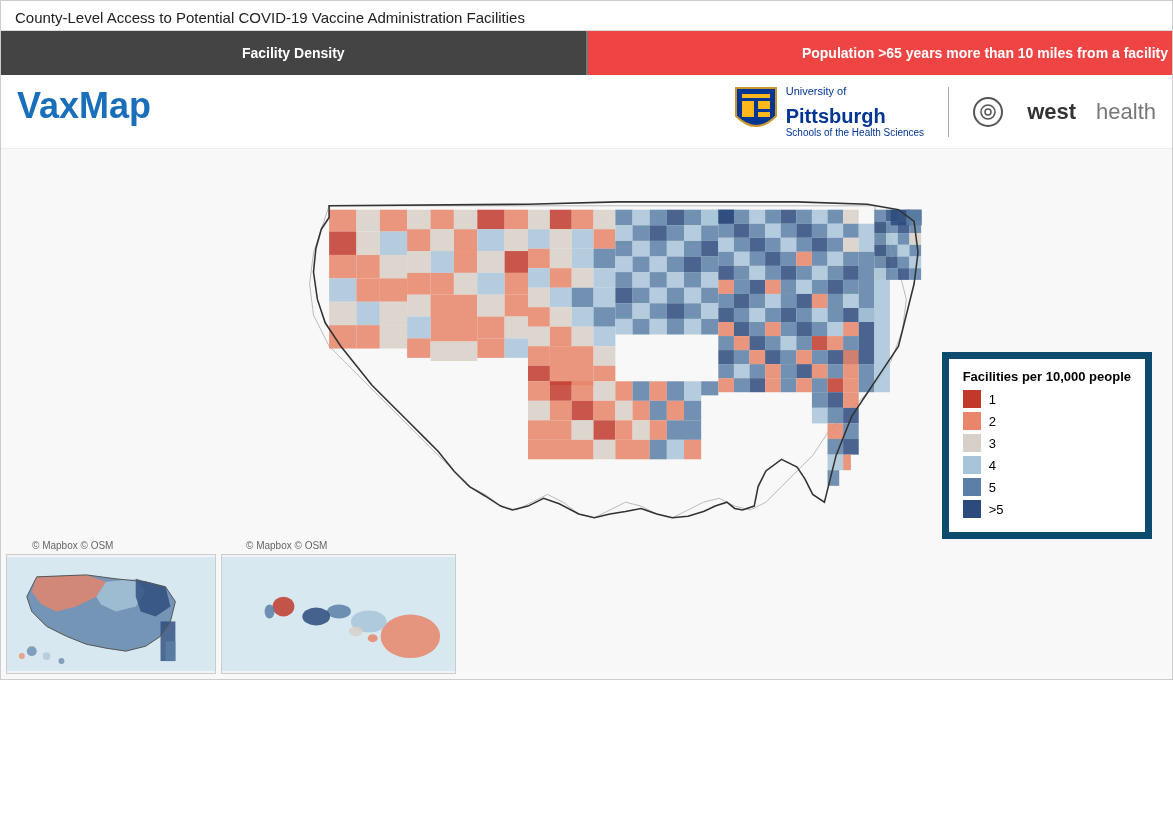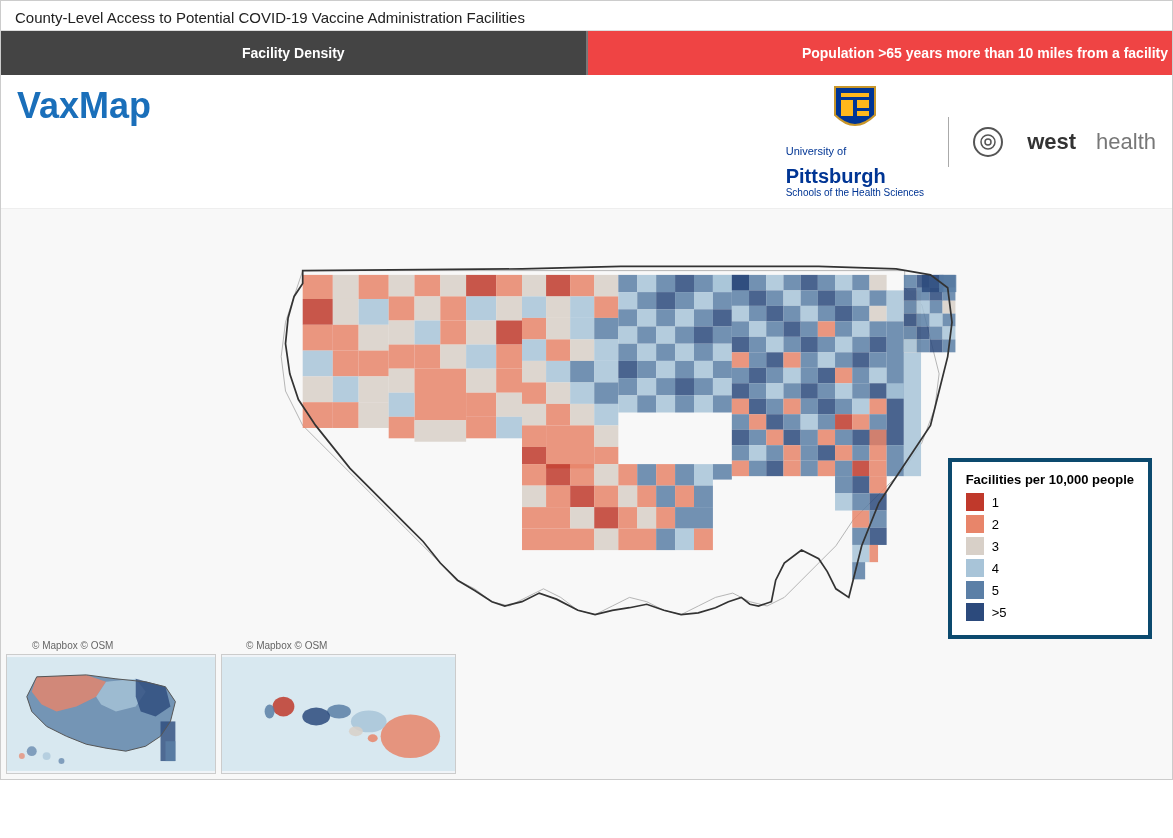--- a/index.html
+++ b/index.html
@@ -6,21 +6,21 @@
     body {
       width: 1173px;
       height: 838px;
       font-family: Arial, sans-serif;
       background: #fff;
       overflow: hidden;
     }
 
     .page-wrapper {
       width: 1173px;
-      height: 780px;
+      height: 680px;
       border: 1px solid #ccc;
       display: flex;
       flex-direction: column;
     }
 
     .top-title {
       padding: 8px 14px 4px 14px;
       font-size: 15px;
       font-weight: normal;
       color: #222;
@@ -69,21 +69,20 @@
     .logo-area {
       display: flex;
       align-items: center;
       gap: 16px;
     }
 
     .pitt-logo {
       display: flex;
       align-items: center;
       gap: 8px;
-      flex-direction: column;
     }
 
     .pitt-shield {
       width: 44px;
       height: 52px;
     }
 
     .pitt-text {
       display: flex;
       flex-direction: column;
@@ -199,21 +198,21 @@
       bottom: 128px;
     }
 
     
     .legend {
       position: absolute;
       bottom: 140px;
       right: 20px;
       background: rgba(255,255,255,0.92);
       padding: 10px 14px;
-      border: 4px solid #0c4a6e;
+      border: 7px solid #0c4a6e;
       font-size: 13px;
     }
 
     .legend-title {
       font-weight: bold;
       margin-bottom: 6px;
       font-size: 13px;
     }
 
     .legend-item {

